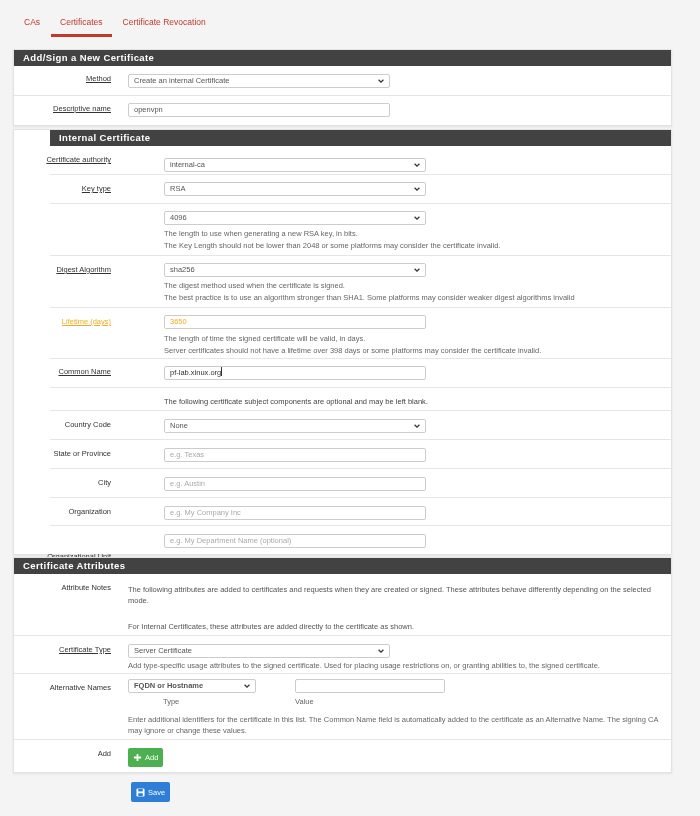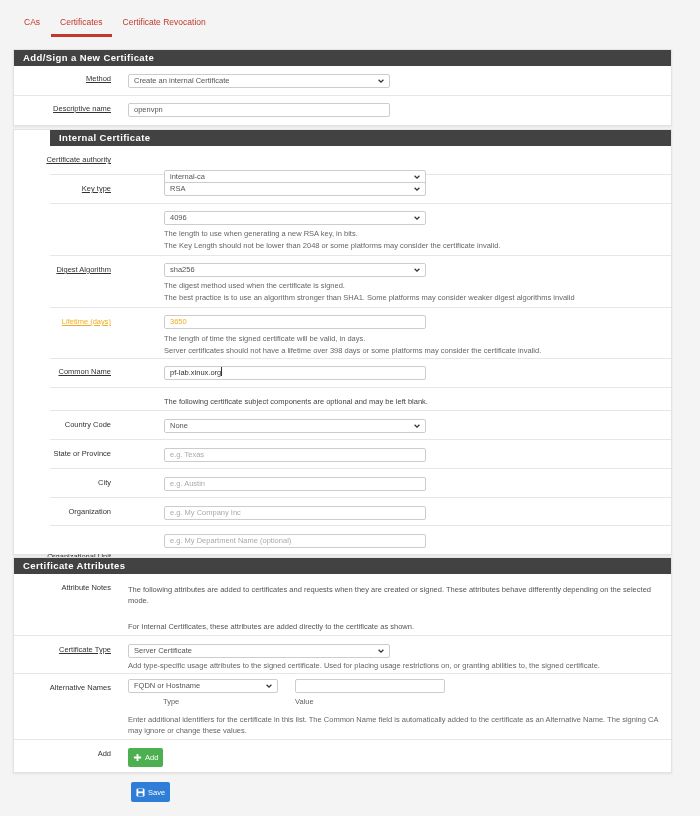--- a/index.html
+++ b/index.html
@@ -61,21 +61,21 @@
     <div class="ctl" style="top:7px;">
         <div class="inp">openvpn</div>
       </div>
   </div>
 </div>
 
 <div class="panel" style="top:129px;padding-left:36px;">
   <div class="panel-heading">Internal Certificate</div>
   <div class="row" style="height:29px;">
     <div class="lbl req" style="top:9px;">Certificate authority</div>
-    <div class="ctl" style="top:24px;border-radius:6px;">
+    <div class="ctl" style="top:12px;border-radius:6px;">
         <div class="sel"><span>internal-ca</span>
       <svg class="chev" viewBox="0 0 10 10">
             <path d="M2 3.5 L5 6.5 L8 3.5" stroke="#333" stroke-width="1.6" fill="none"></path>
           </svg></div>
       </div>
   </div>
   <div class="row" style="height:29px;">
     <div class="lbl req" style="top:9px;">Key type</div>
     <div class="ctl" style="top:7px;">
         <div class="sel"><span>RSA</span>
@@ -170,21 +170,21 @@
         <div class="sel"><span>Server Certificate</span>
       <svg class="chev" viewBox="0 0 10 10">
             <path d="M2 3.5 L5 6.5 L8 3.5" stroke="#333" stroke-width="1.6" fill="none"></path>
           </svg></div>
       </div>
     <div class="help" style="top:24px;">Add type-specific usage attributes to the signed certificate. Used for placing usage restrictions on, or granting abilities to, the signed certificate.</div>
   </div>
   <div class="row" style="height:66px;">
     <div class="lbl" style="top:9px;">Alternative Names</div>
     <div class="ctl" style="top:5px;">
-        <div class="sel" style="width:150px;"><span>FQDN or Hostname</span>
+        <div class="sel" style="width:128px;font-weight:bold;"><span>FQDN or Hostname</span>
       <svg class="chev" viewBox="0 0 10 10">
             <path d="M2 3.5 L5 6.5 L8 3.5" stroke="#333" stroke-width="1.6" fill="none"></path>
           </svg></div>
       </div>
     <div class="ctl" style="left:281px; top:5px;">
         <div class="inp" style="width:150px;"></div>
       </div>
     <div class="help" style="top:22px;margin-left:35px;">Type</div>
     <div class="help" style="left:281px; top:22px;">Value</div>
     <div class="help wrap" style="top:40px;">Enter additional identifiers for the certificate in this list. The Common Name field is automatically added to the certificate as an Alternative Name. The signing CA may ignore or change these values.</div>

